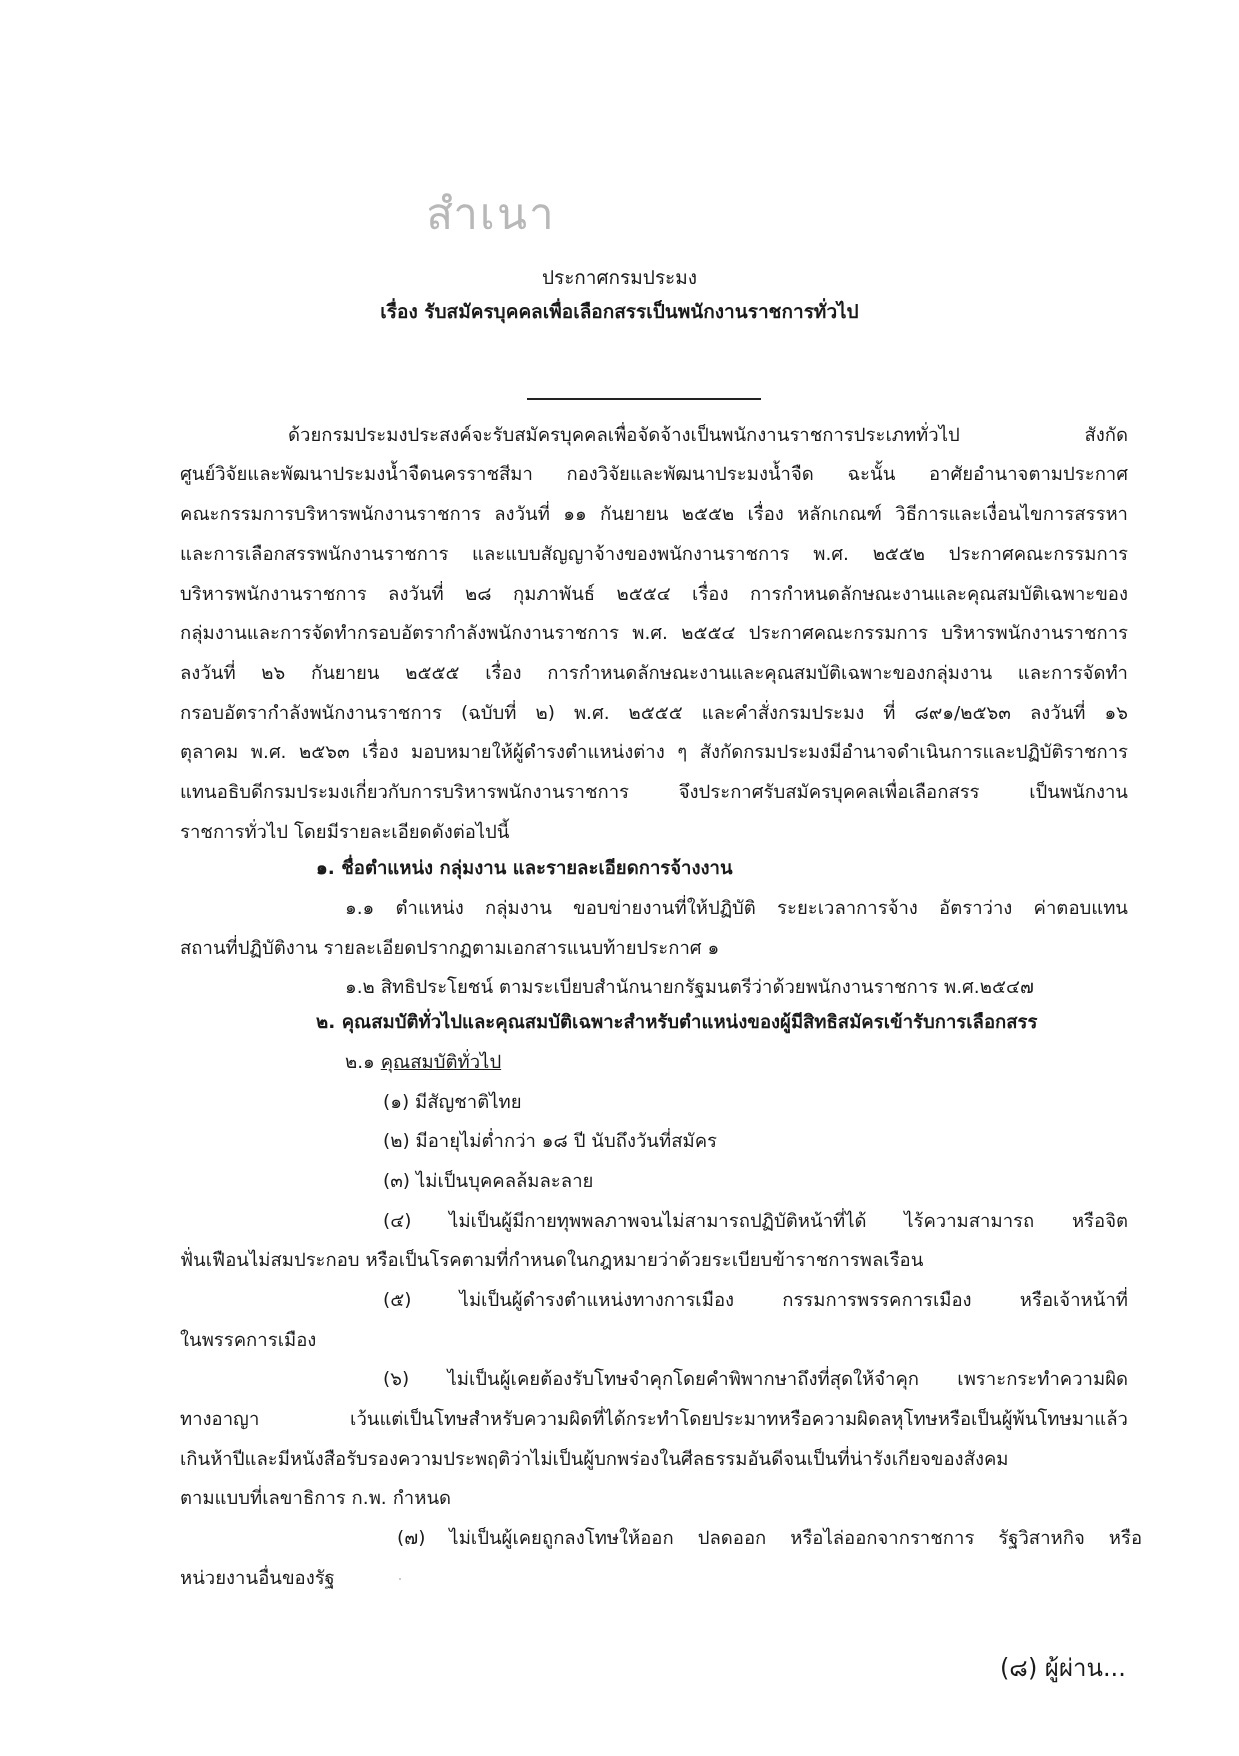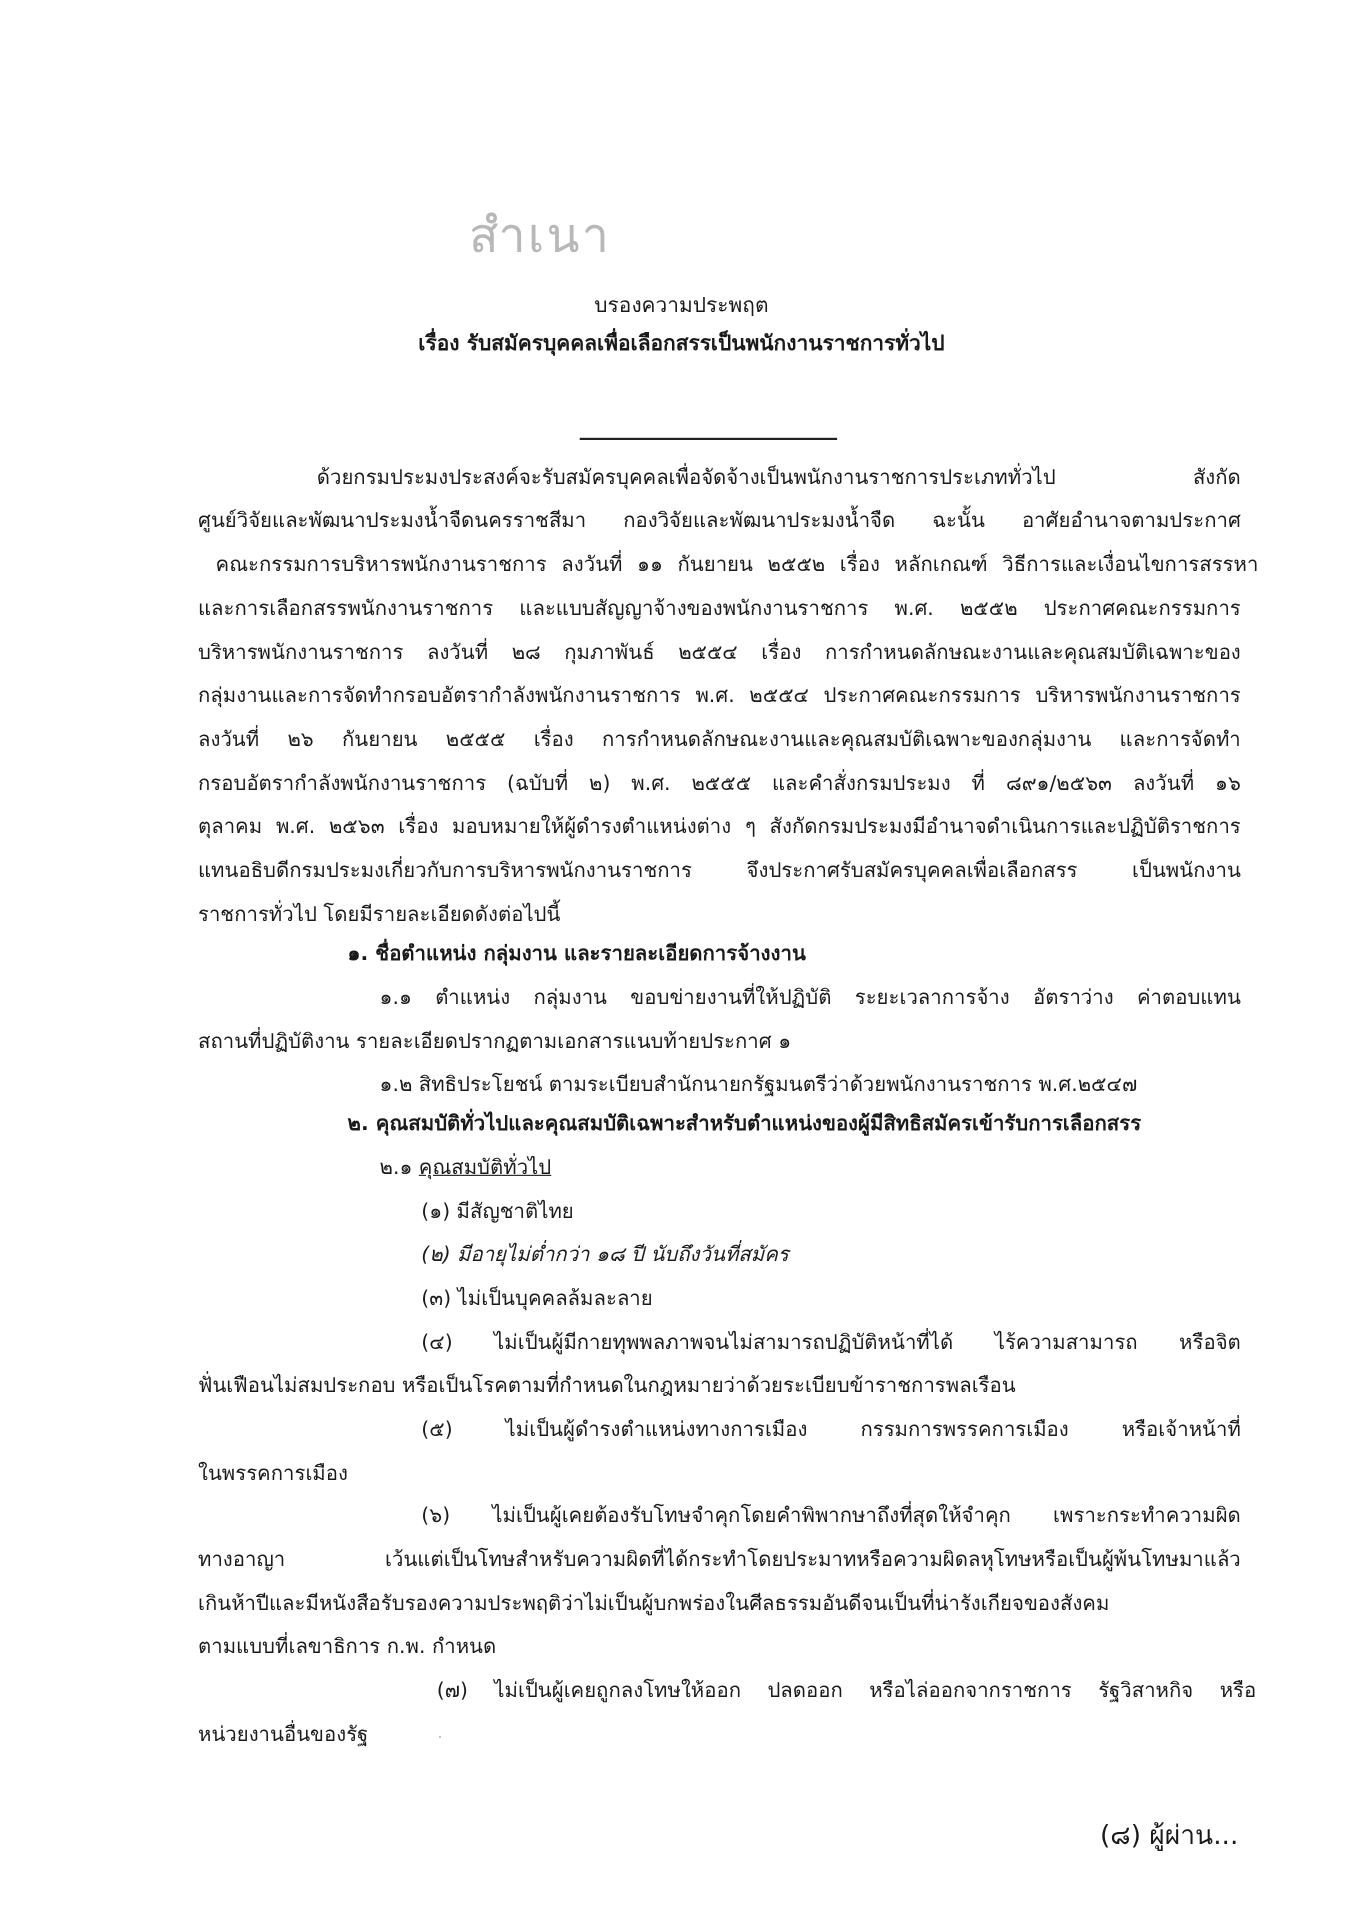--- a/index.html
+++ b/index.html
@@ -15,29 +15,29 @@
     .u { text-decoration: underline; }
     .footer { position: absolute; top: 1648px; left: 1000px; font-size: 24px; }
     .dot { position: absolute; top: 1518px; left: 399px; width: 2px; height: 2px; background: #bbb; border-radius: 50%; }
   </style>
 </head>
 <body>
 
 <div class="stamp">สำเนา</div>
 
 <div>
-  <div class="center" style="top:262px;">บรองความประพฤต</div>
+  <div class="center" style="top:262px;">ประกาศกรมประมง</div>
   <div class="center" style="top:296px;font-weight:bold;">เรื่อง  รับสมัครบุคคลเพื่อเลือกสรรเป็นพนักงานราชการทั่วไป</div>
   <div class="rule"></div>
 </div>
 
 <div>
   <div class="line just" style="top:421px; left:288px; width:840px;">ด้วยกรมประมงประสงค์จะรับสมัครบุคคลเพื่อจัดจ้างเป็นพนักงานราชการประเภททั่วไป สังกัด</div>
   <div class="line just" style="top:460px;">ศูนย์วิจัยและพัฒนาประมงน้ำจืดนครราชสีมา กองวิจัยและพัฒนาประมงน้ำจืด ฉะนั้น อาศัยอำนาจตามประกาศ</div>
-  <div class="line just" style="top:500px;margin-left:16px;">คณะกรรมการบริหารพนักงานราชการ ลงวันที่ ๑๑ กันยายน ๒๕๕๒ เรื่อง หลักเกณฑ์ วิธีการและเงื่อนไขการสรรหา</div>
+  <div class="line just" style="top:500px;">คณะกรรมการบริหารพนักงานราชการ ลงวันที่ ๑๑ กันยายน ๒๕๕๒ เรื่อง หลักเกณฑ์ วิธีการและเงื่อนไขการสรรหา</div>
   <div class="line just" style="top:540px;">และการเลือกสรรพนักงานราชการ และแบบสัญญาจ้างของพนักงานราชการ พ.ศ. ๒๕๕๒ ประกาศคณะกรรมการ</div>
   <div class="line just" style="top:580px;">บริหารพนักงานราชการ ลงวันที่ ๒๘ กุมภาพันธ์ ๒๕๕๔ เรื่อง การกำหนดลักษณะงานและคุณสมบัติเฉพาะของ</div>
   <div class="line just" style="top:619px;">กลุ่มงานและการจัดทำกรอบอัตรากำลังพนักงานราชการ พ.ศ. ๒๕๕๔ ประกาศคณะกรรมการ บริหารพนักงานราชการ</div>
   <div class="line just" style="top:659px;">ลงวันที่ ๒๖ กันยายน ๒๕๕๕ เรื่อง การกำหนดลักษณะงานและคุณสมบัติเฉพาะของกลุ่มงาน และการจัดทำ</div>
   <div class="line just" style="top:699px;">กรอบอัตรากำลังพนักงานราชการ (ฉบับที่ ๒) พ.ศ. ๒๕๕๕ และคำสั่งกรมประมง ที่ ๘๙๑/๒๕๖๓ ลงวันที่ ๑๖</div>
   <div class="line just" style="top:738px;">ตุลาคม พ.ศ. ๒๕๖๓ เรื่อง มอบหมายให้ผู้ดำรงตำแหน่งต่าง ๆ สังกัดกรมประมงมีอำนาจดำเนินการและปฏิบัติราชการ</div>
   <div class="line just" style="top:778px;">แทนอธิบดีกรมประมงเกี่ยวกับการบริหารพนักงานราชการ จึงประกาศรับสมัครบุคคลเพื่อเลือกสรร เป็นพนักงาน</div>
   <div class="line" style="top:818px; left:180px;">ราชการทั่วไป โดยมีรายละเอียดดังต่อไปนี้</div>
 </div>
 
@@ -48,21 +48,21 @@
   <div class="line" style="top:973px; left:345px;text-align:right;">๑.๒ สิทธิประโยชน์ ตามระเบียบสำนักนายกรัฐมนตรีว่าด้วยพนักงานราชการ พ.ศ.๒๕๔๗</div>
 </div>
 
 <div>
   <div class="line bold" style="top:1008px; left:316px;">๒. คุณสมบัติทั่วไปและคุณสมบัติเฉพาะสำหรับตำแหน่งของผู้มีสิทธิสมัครเข้ารับการเลือกสรร</div>
   <div class="line" style="top:1048px; left:345px;">
     <span>๒.๑</span>
     <span class="u">คุณสมบัติทั่วไป</span>
   </div>
   <div class="line" style="top:1088px; left:383px;">(๑) มีสัญชาติไทย</div>
-  <div class="line" style="top:1127px; left:383px;font-style:italic;">(๒) มีอายุไม่ต่ำกว่า ๑๘ ปี นับถึงวันที่สมัคร</div>
+  <div class="line" style="top:1127px; left:383px;">(๒) มีอายุไม่ต่ำกว่า ๑๘ ปี นับถึงวันที่สมัคร</div>
   <div class="line" style="top:1167px; left:383px;">(๓) ไม่เป็นบุคคลล้มละลาย</div>
   <div class="line just" style="top:1207px; left:383px; width:745px;">(๔) ไม่เป็นผู้มีกายทุพพลภาพจนไม่สามารถปฏิบัติหน้าที่ได้ ไร้ความสามารถ หรือจิต</div>
   <div class="line" style="top:1246px; left:180px;">ฟั่นเฟือนไม่สมประกอบ หรือเป็นโรคตามที่กำหนดในกฎหมายว่าด้วยระเบียบข้าราชการพลเรือน</div>
   <div class="line just" style="top:1286px; left:383px; width:745px;">(๕) ไม่เป็นผู้ดำรงตำแหน่งทางการเมือง กรรมการพรรคการเมือง หรือเจ้าหน้าที่</div>
   <div class="line" style="top:1326px; left:180px;">ในพรรคการเมือง</div>
   <div class="line just" style="top:1365px; left:383px; width:745px;">(๖) ไม่เป็นผู้เคยต้องรับโทษจำคุกโดยคำพิพากษาถึงที่สุดให้จำคุก เพราะกระทำความผิด</div>
   <div class="line just" style="top:1405px;">ทางอาญา เว้นแต่เป็นโทษสำหรับความผิดที่ได้กระทำโดยประมาทหรือความผิดลหุโทษหรือเป็นผู้พ้นโทษมาแล้ว</div>
   <div class="line just" style="top:1445px;">เกินห้าปีและมีหนังสือรับรองความประพฤติว่าไม่เป็นผู้บกพร่องในศีลธรรมอันดีจนเป็นที่น่ารังเกียจของสังคม</div>
   <div class="line" style="top:1484px; left:180px;">ตามแบบที่เลขาธิการ ก.พ. กำหนด</div>
   <div class="line just" style="top:1524px; left:397px; width:745px;">(๗) ไม่เป็นผู้เคยถูกลงโทษให้ออก ปลดออก หรือไล่ออกจากราชการ รัฐวิสาหกิจ หรือ</div>

